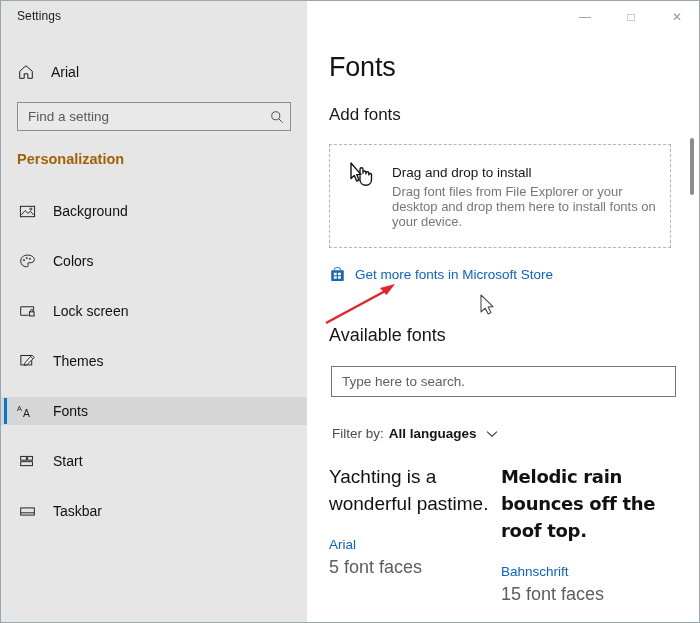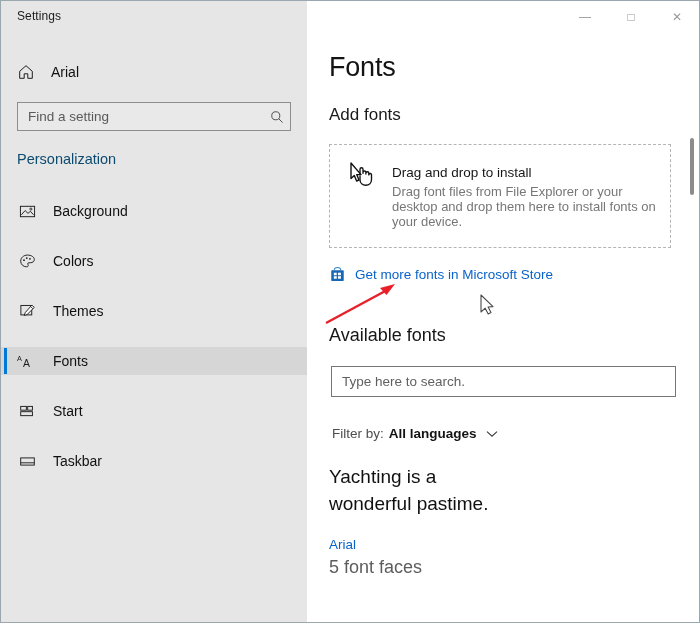--- a/index.html
+++ b/index.html
@@ -99,22 +99,22 @@
     align-items: center;
     justify-content: center;
     color: #3a3a3a;
   }
 
   #category-heading {
     position: absolute;
     left: 16px;
     top: 150px;
     font-size: 14.5px;
-    font-weight: normal;
-    color: #0c4a6e;
+    font-weight: bold;
+    color: #a16207;
   }
 
   #nav-list {
     position: absolute;
     left: 0;
     top: 196px;
     width: 306px;
   }
   .nav-item {
     position: relative;
@@ -406,20 +406,32 @@
           <svg width="17" height="17" viewBox="0 0 18 18">
             <path d="M9 2.2 C4.9 2.2 1.8 5 1.8 8.6 C1.8 12.2 4.6 14.6 8 14.6 C9.3 14.6 9.8 13.9 9.8 13.2 C9.8 12.4 9.2 12.1 9.2 11.4 C9.2 10.7 9.8 10.3 10.6 10.3 L12.2 10.3 C14.5 10.3 16.2 8.9 16.2 6.9 C16.2 4.2 13 2.2 9 2.2 Z" fill="none" stroke="#1c1c1c" stroke-width="1"></path>
             <circle cx="5.3" cy="7.6" r="0.95" fill="#1c1c1c"></circle>
             <circle cx="8.2" cy="5.4" r="0.95" fill="#1c1c1c"></circle>
             <circle cx="11.6" cy="6.2" r="0.95" fill="#1c1c1c"></circle>
           </svg>
         </div>
         <div class="nav-label">Colors</div>
       </div>
 
+      <div class="nav-item">
+
+        <div class="nav-icon">
+          <svg width="17" height="17" viewBox="0 0 18 18">
+            <path d="M1.8 4 L1.8 13 L10 13" fill="none" stroke="#1c1c1c" stroke-width="1"></path>
+            <path d="M1.8 4 L15.5 4 L15.5 8" fill="none" stroke="#1c1c1c" stroke-width="1"></path>
+            <rect x="11" y="9.4" width="5" height="4.3" fill="none" stroke="#1c1c1c" stroke-width="1"></rect>
+            <path d="M12.2 9.4 L12.2 8.2 A1.3 1.3 0 0 1 14.8 8.2 L14.8 9.4" fill="none" stroke="#1c1c1c" stroke-width="1"></path>
+          </svg>
+        </div>
+        <div class="nav-label">Lock screen</div>
+      </div>
 
       <div class="nav-item">
 
         <div class="nav-icon">
           <svg width="17" height="17" viewBox="0 0 18 18">
             <rect x="2" y="2.6" width="11.5" height="10" fill="none" stroke="#1c1c1c" stroke-width="1"></rect>
             <path d="M13.6 2.2 L16.1 4.7 L8.6 12.2 L5.6 13.2 L6.6 10.2 Z" fill="#fff" stroke="#1c1c1c" stroke-width="1" stroke-linejoin="round"></path>
             <line x1="12.2" y1="3.6" x2="14.7" y2="6.1" stroke="#1c1c1c" stroke-width="0.9"></line>
           </svg>
         </div>
@@ -521,20 +533,25 @@
     </div>
 
     <div id="font-grid">
 
       <div class="font-card">
         <div class="fc-sample arial">Yachting is a wonderful pastime.</div>
         <div class="fc-name">Arial</div>
         <div class="fc-faces">5 font faces</div>
       </div>
 
+      <div class="font-card">
+        <div class="fc-sample bahn">Melodic rain bounces off the roof top.</div>
+        <div class="fc-name">Bahnschrift</div>
+        <div class="fc-faces">15 font faces</div>
+      </div>
 
     </div>
 
     <div id="scrollbar-track">
       <div id="scrollbar-thumb"></div>
     </div>
 
   </div>
 
   <svg id="overlay" viewBox="0 0 700 623">

